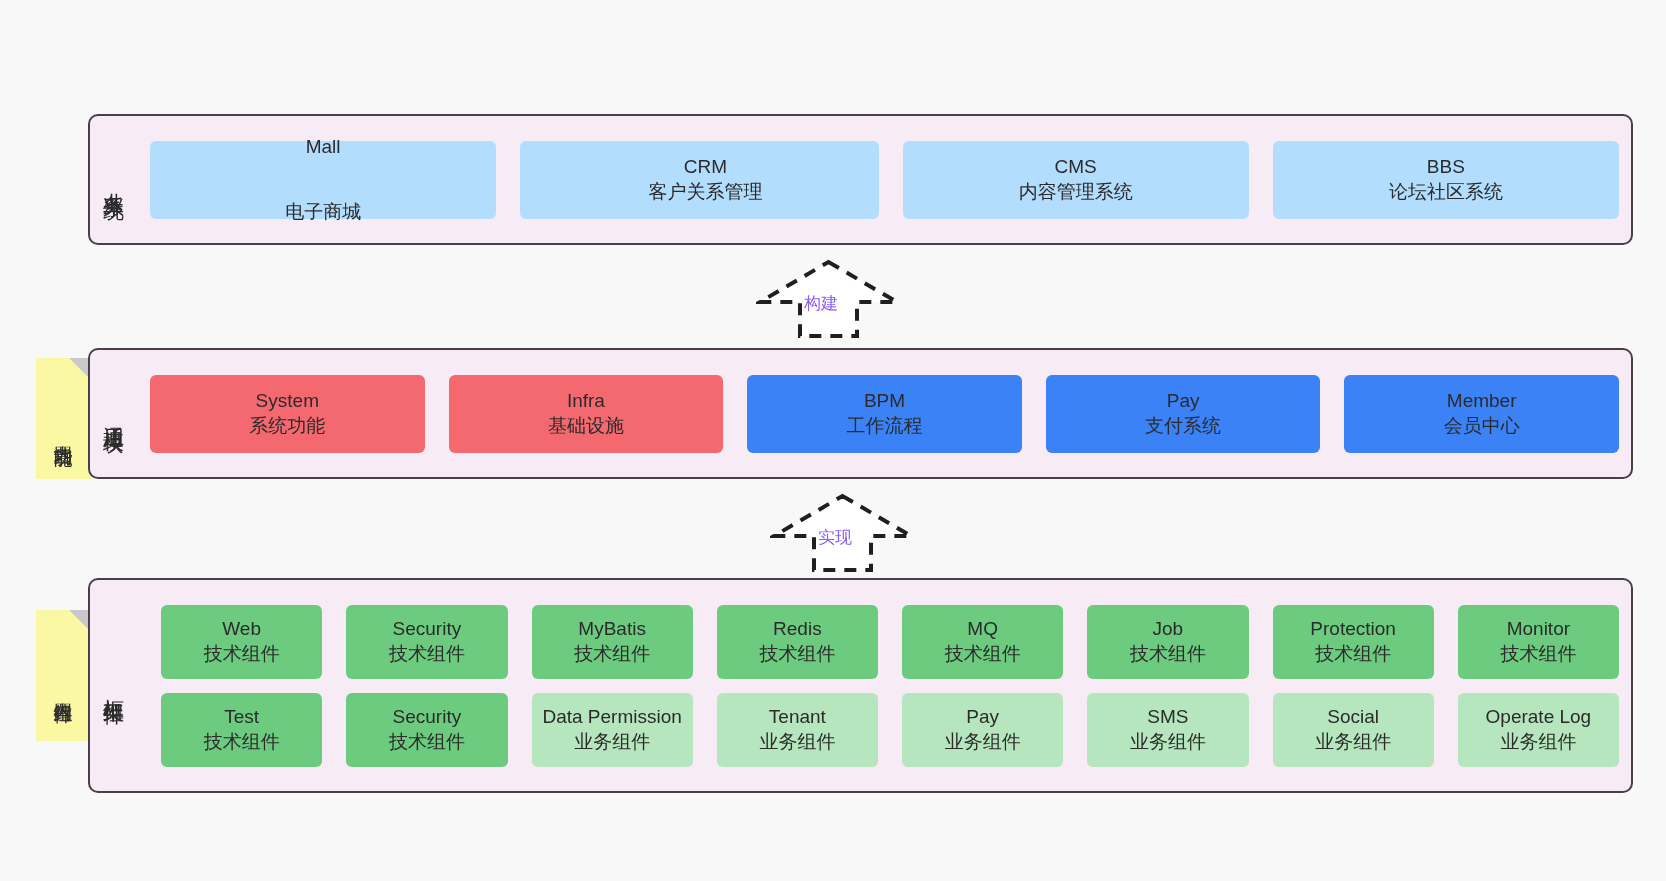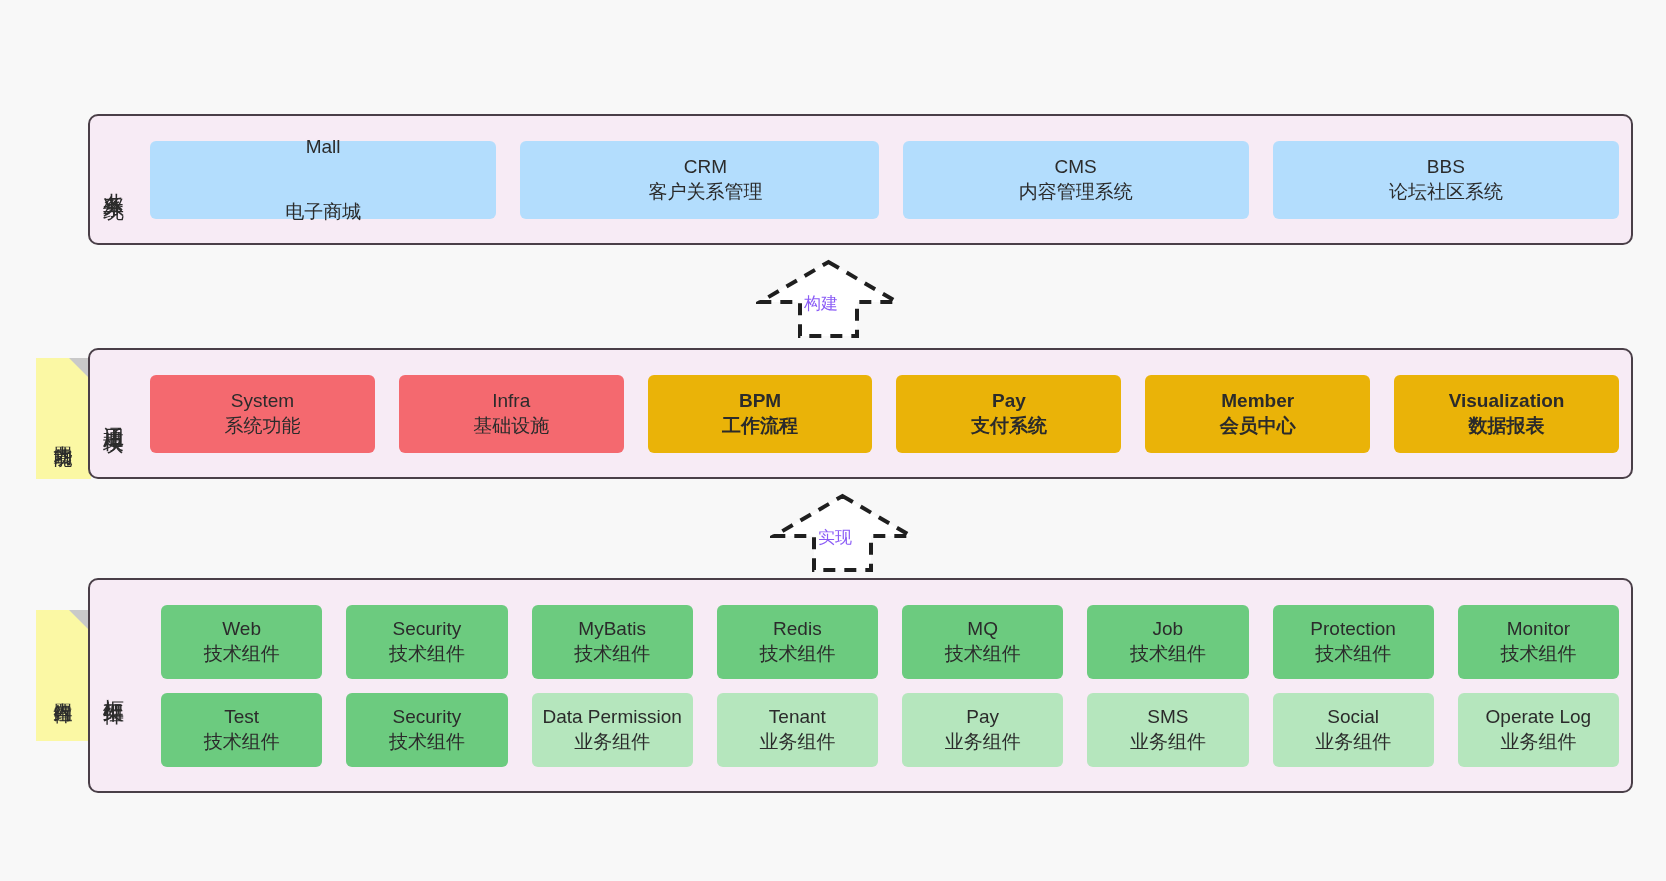--- a/index.html
+++ b/index.html
@@ -63,21 +63,21 @@
     line-height: 1.28;
     color: #2b2b2b;
     padding: 6px 8px;
     user-select: none;
   }
   .card .ct-en { display: block; }
   .card .ct-cn { display: block; }
 
   .c-blue       { background: #b3ddfd; }
   .c-red        { background: #f4696f; }
-  .c-pink       { background: #eab308; font-weight: bold; }
+  .c-pink       { background: #3b82f6; }
   .c-green      { background: #6ccb7f; }
   .c-lightgreen { background: #b5e6bd; }
 
   
   .sticky {
     position: absolute;
     width: 55px;
     background: #fbf8a4;
     display: flex;
     align-items: center;
@@ -168,24 +168,20 @@
             <span class="ct-cn">工作流程</span>
           </div>
           <div class="card c-pink" style="height: 78px;">
             <span class="ct-en">Pay</span>
             <span class="ct-cn">支付系统</span>
           </div>
           <div class="card c-pink" style="height: 78px;">
             <span class="ct-en">Member</span>
             <span class="ct-cn">会员中心</span>
           </div>
-          <div class="card c-pink" style="height: 78px;">
-            <span class="ct-en">Visualization</span>
-            <span class="ct-cn">数据报表</span>
-          </div>
         </div>
     </div>
   </div>
 
   <div class="arrow-wrap" style="left:770px; top:492px; width:145px; height:80px;">
     <svg width="145" height="80" viewBox="0 0 145 80">
       <polygon points="72.5,4 141,44 101,44 101,78 44,78 44,44 4,44" fill="#ffffff" stroke="#1f1f1f" stroke-width="4" stroke-dasharray="12 9" stroke-linejoin="miter"></polygon>
     </svg>
     <span class="arrow-label" style="left:48px; top:34px;">实现</span>
   </div>

